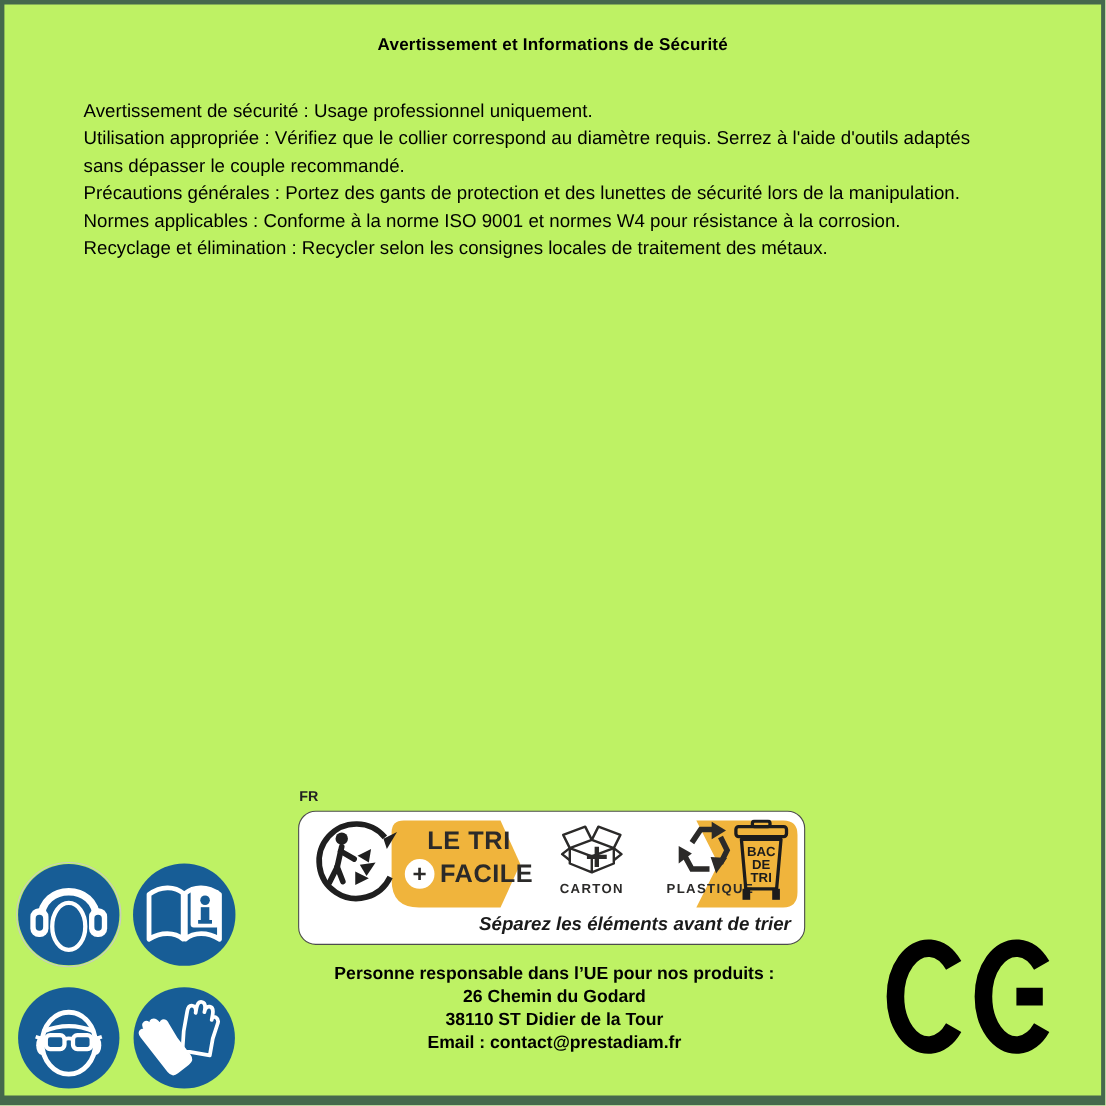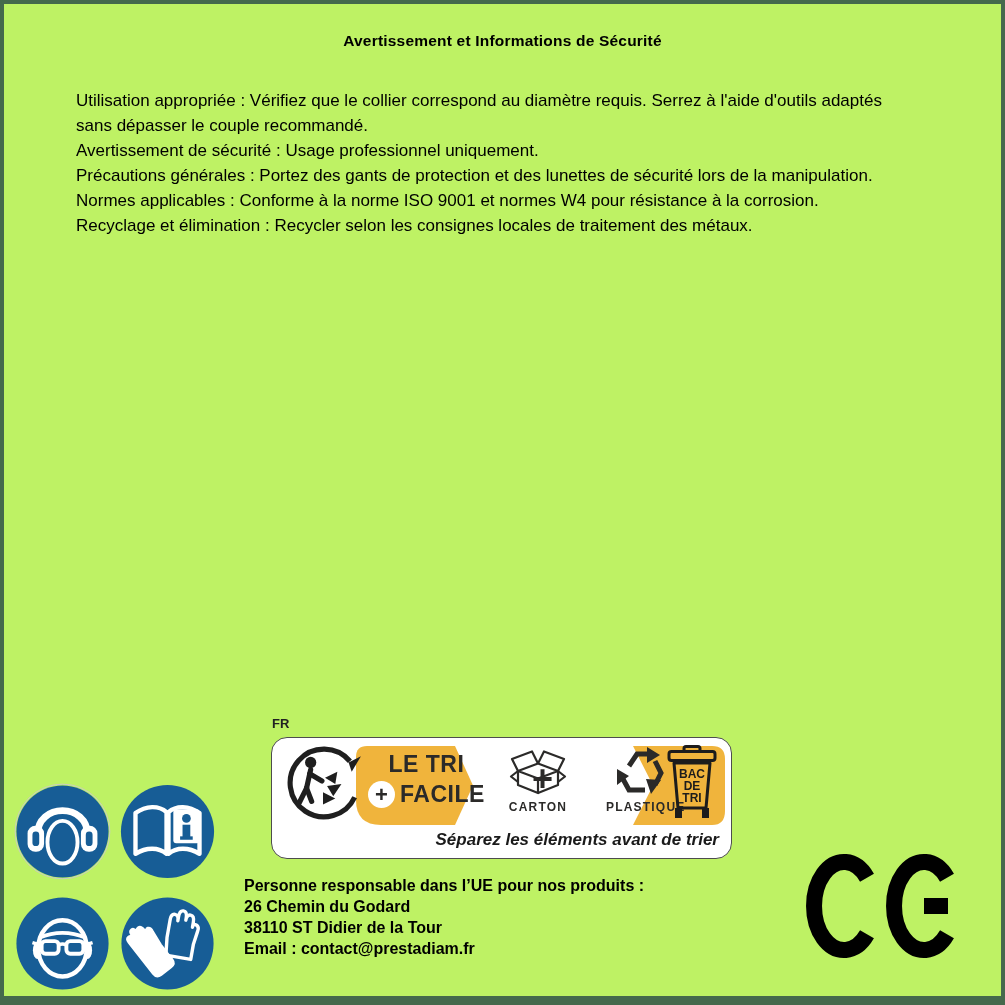--- a/index.html
+++ b/index.html
@@ -49,36 +49,36 @@
   .material .mlabel{font-size:12px;font-weight:bold;letter-spacing:1.2px;margin-top:1px;}
   .mat-carton{left:196px;top:9px;}
   .mat-plastique{left:298px;top:9px;}
   .big-plus{left:260px;top:20px;font-size:36px;font-weight:700;color:#2b2a29;}
   .caption{
     right:12px;top:92px;font-size:17px;font-style:italic;font-weight:600;color:#1a1a1a;
   }
   
   .address{
     position:absolute;left:240px;top:871px;width:520px;
-    text-align:left;font-size:16px;font-weight:bold;line-height:21px;color:#000;
+    text-align:center;font-size:16px;font-weight:bold;line-height:21px;color:#000;
   }
   .address div{margin:0;}
   .ce{position:absolute;left:793px;top:848px;}
 </style>
 </head>
 <body>
 
 <div class="page">
 
   <div class="title">Avertissement et Informations de Sécurité</div>
 
   <div class="bodytext">
 
-  <p class="para">Utilisation appropriée : Vérifiez que le collier correspond au diamètre requis. Serrez à l'aide d'outils adaptés sans dépasser le couple recommandé.</p>
-      <p class="para">Avertissement de sécurité : Usage professionnel uniquement.</p>
+  <p class="para">Avertissement de sécurité : Usage professionnel uniquement.</p>
+      <p class="para">Utilisation appropriée : Vérifiez que le collier correspond au diamètre requis. Serrez à l'aide d'outils adaptés sans dépasser le couple recommandé.</p>
       <p class="para">Précautions générales : Portez des gants de protection et des lunettes de sécurité lors de la manipulation.</p>
       <p class="para">Normes applicables : Conforme à la norme ISO 9001 et normes W4 pour résistance à la corrosion.</p>
       <p class="para">Recyclage et élimination : Recycler selon les consignes locales de traitement des métaux.</p>
     </div>
 
   <div class="icons-grid">
 
     <svg width="97" height="97" viewBox="0 0 100 100">
       <circle cx="50" cy="50" r="48.8" fill="none" stroke="#c9c9c9" stroke-width="1"></circle>
       <circle cx="50" cy="50" r="47.5" fill="#175D96"></circle>

